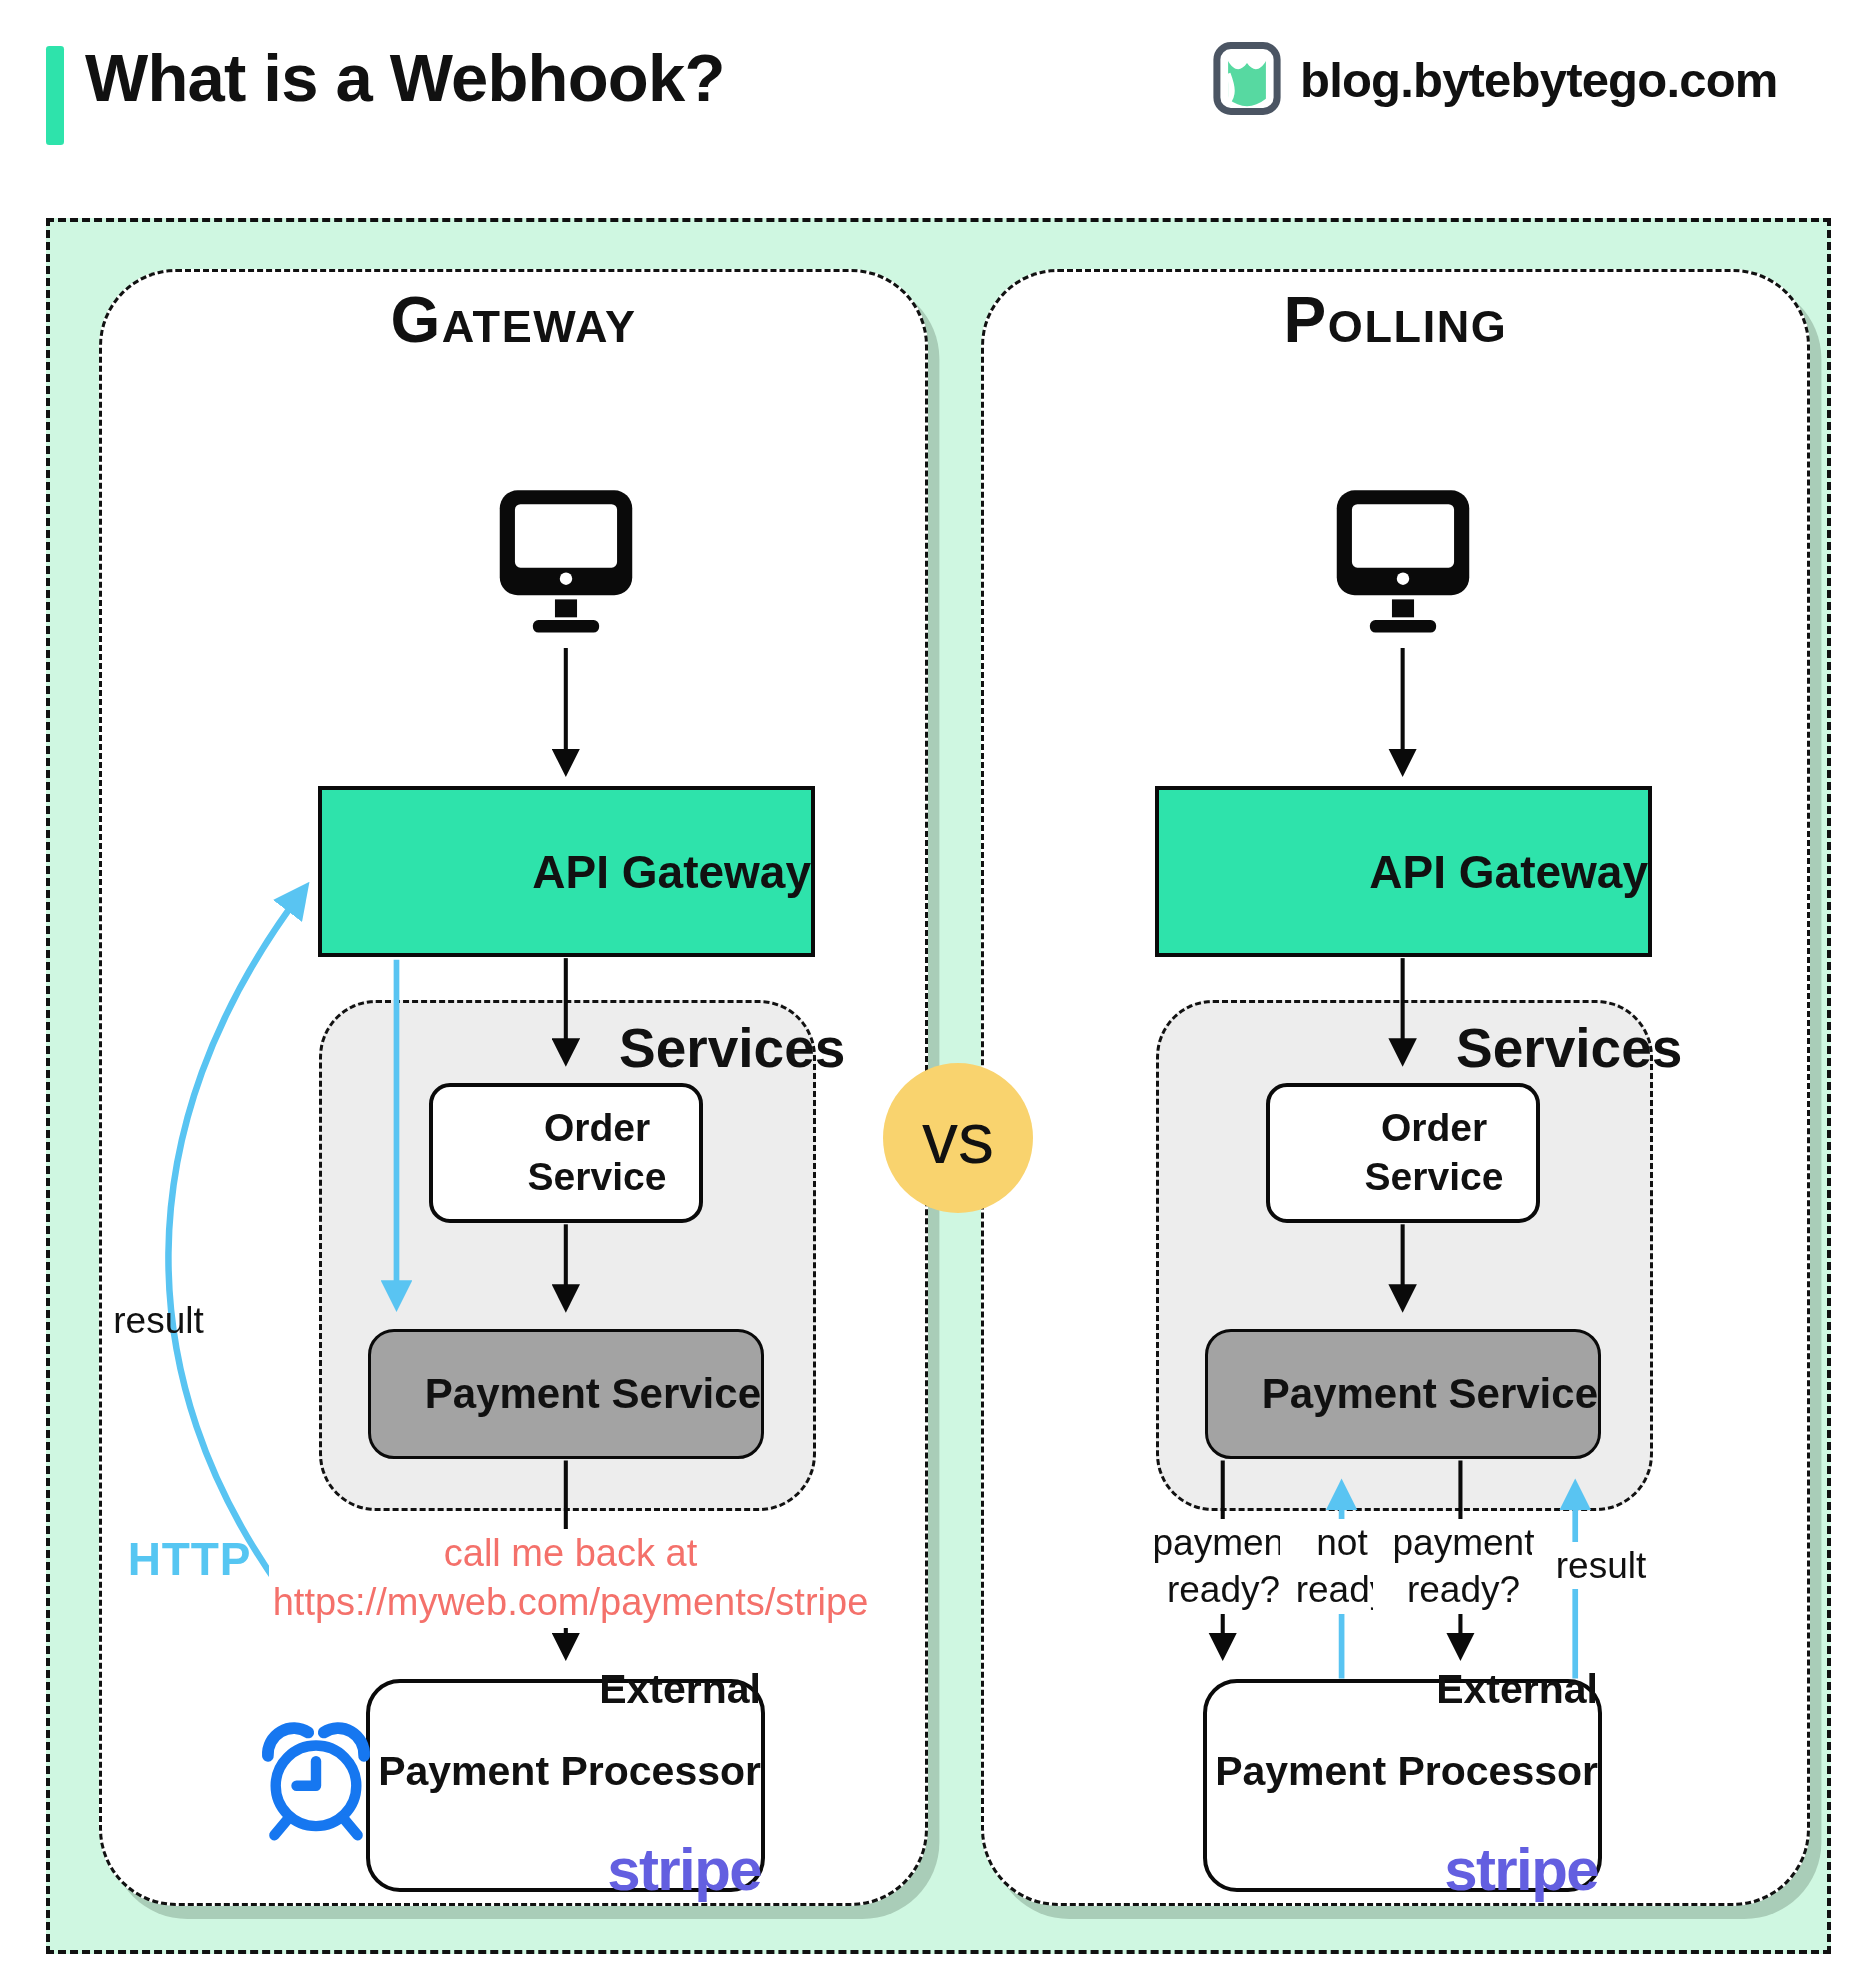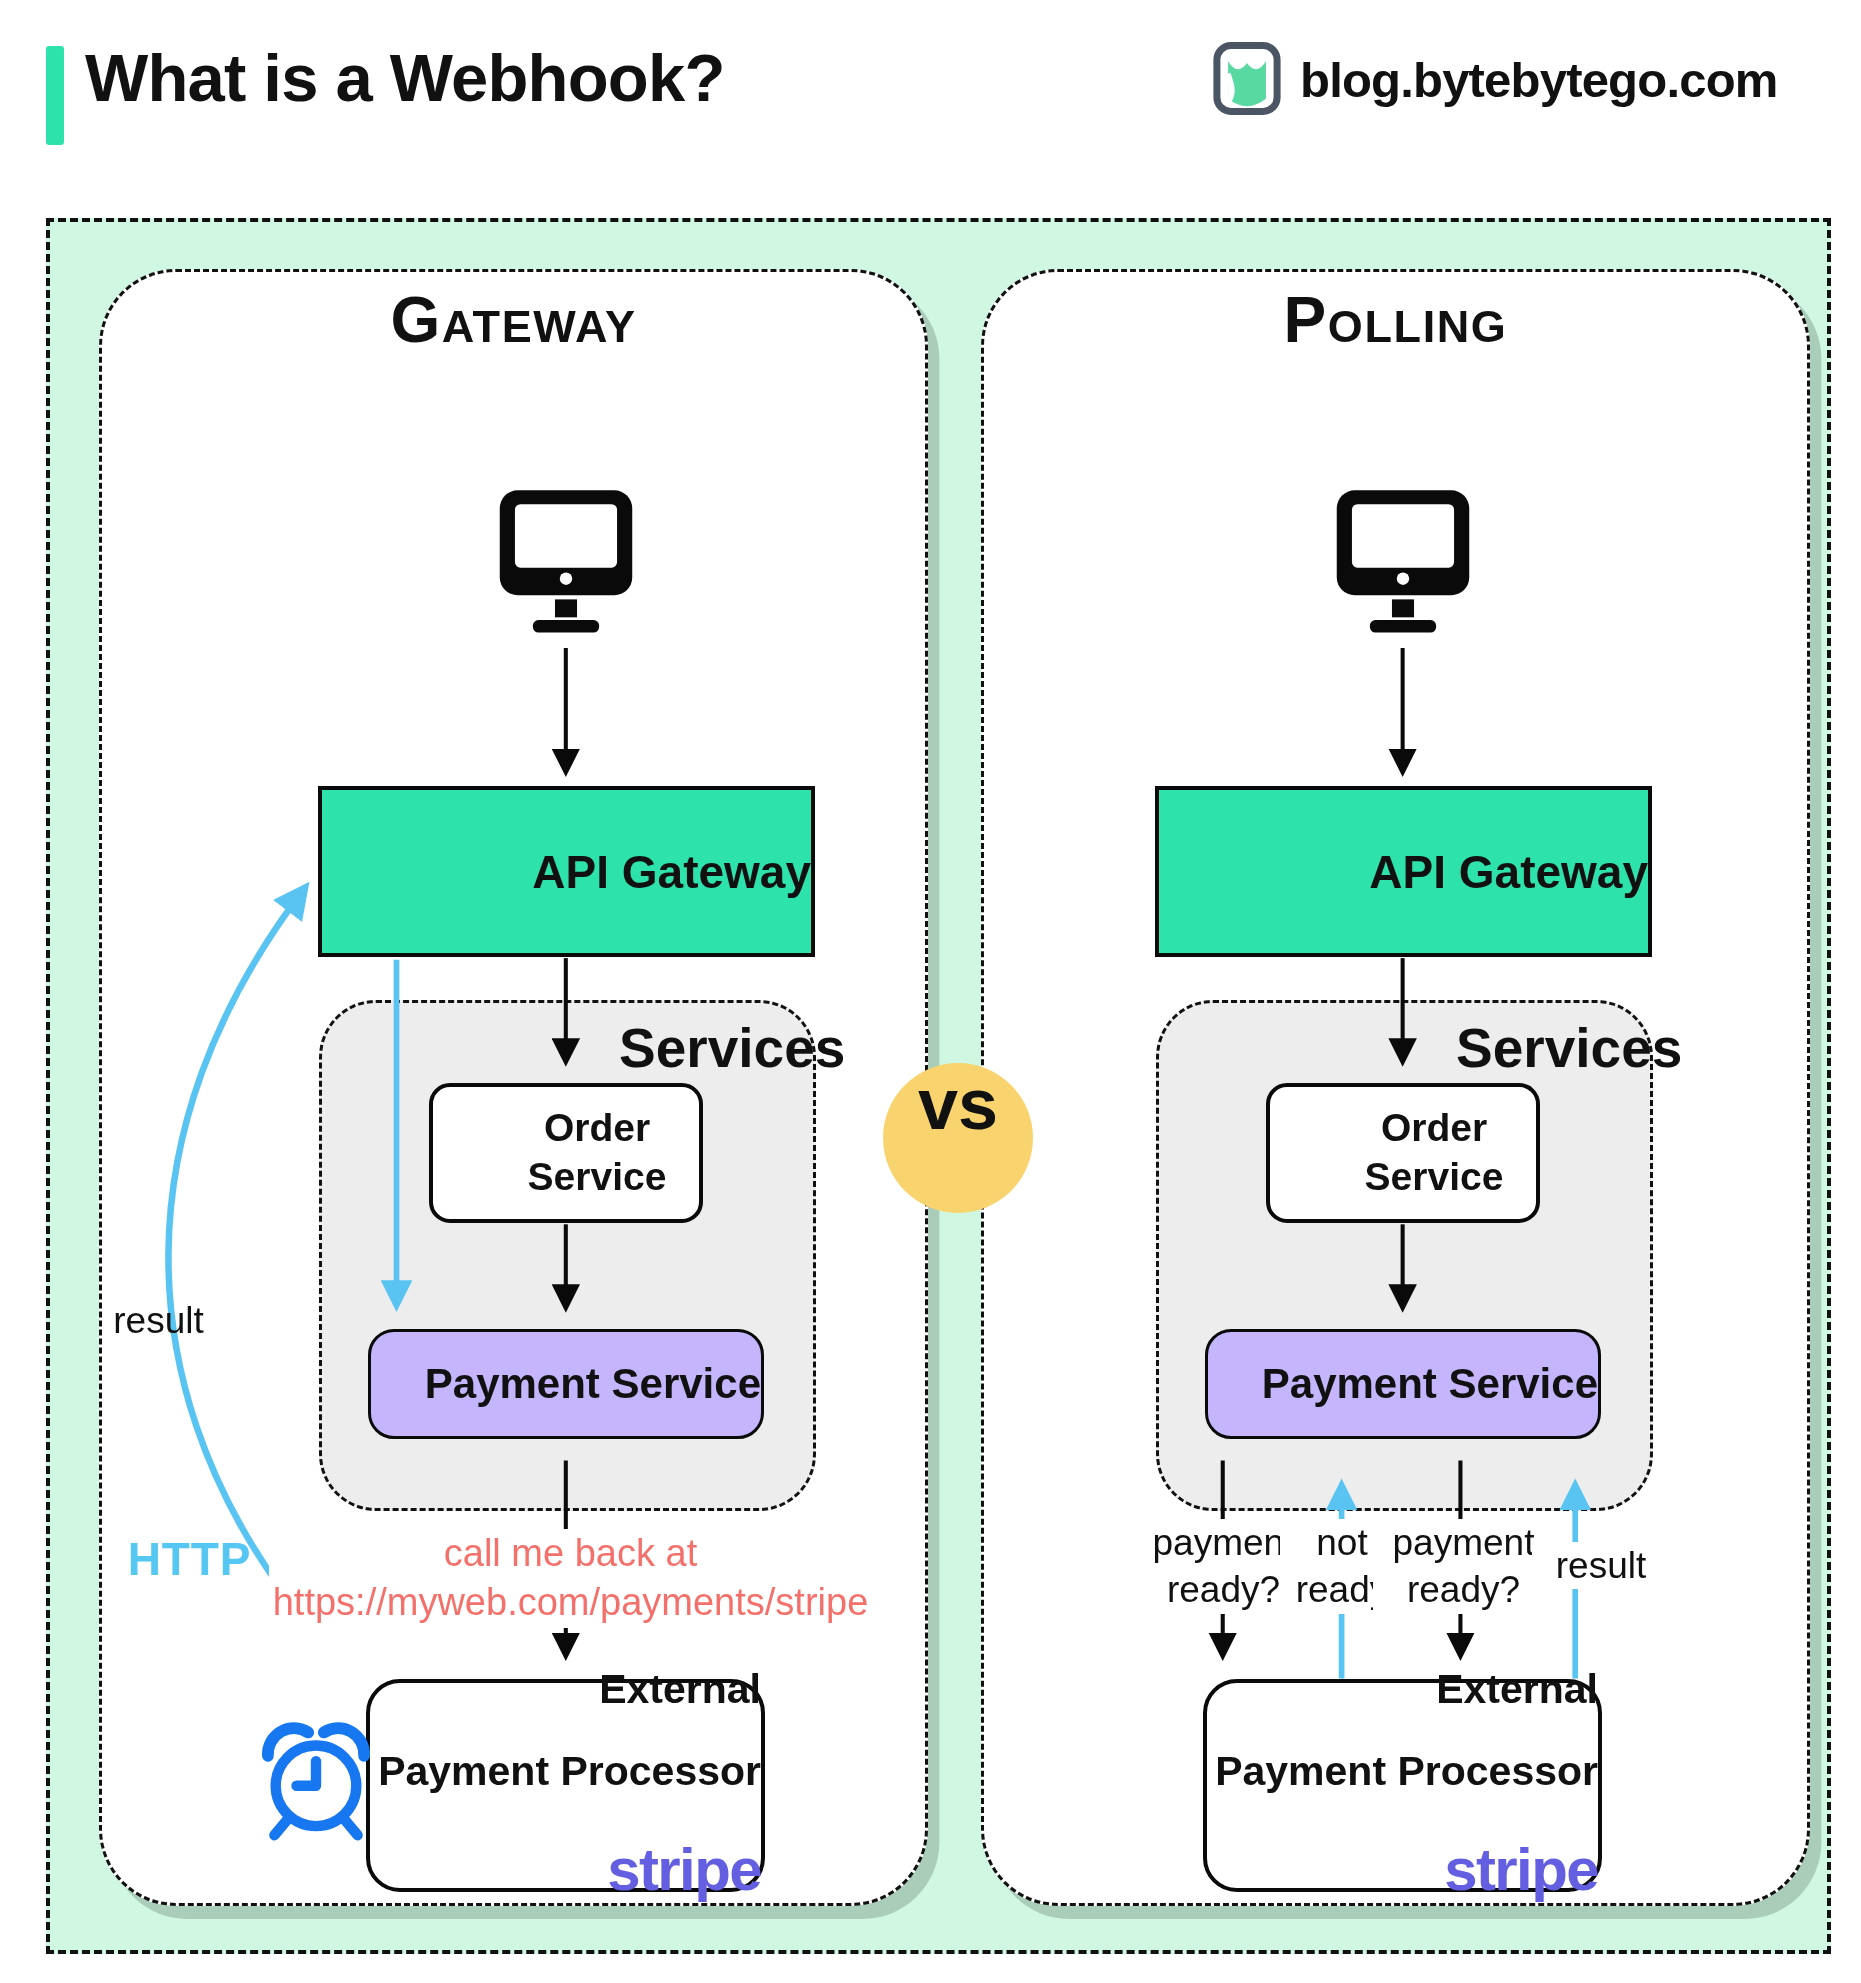--- a/index.html
+++ b/index.html
@@ -30,39 +30,39 @@
   .services{width:497px;height:511px;top:1000px;background:#ededed;border:3.3px dashed #111;border-radius:57px;box-sizing:border-box;}
   .services.left{left:319px;}
   .services.right{left:1156px;}
   .services-label{top:1016px;width:163px;text-align:right;font-size:55px;font-weight:700;}
   .services-label.left{left:619px;}
   .services-label.right{left:1456px;}
   .order{width:274px;height:140px;top:1083px;background:#ffffff;border:4.1px solid #0a0a0a;border-radius:21px;font-size:39px;line-height:1.25;}
   .order.left{left:429px;}
   .order.right{left:1266px;}
   .order span{max-width:204px;}
-  .payment{width:396px;height:110px;top:1329px;background:#c4b5fd;border:3.3px solid #0a0a0a;border-radius:26px;font-size:42px;}
+  .payment{width:396px;height:130px;top:1329px;background:#a3a3a3;border:3.3px solid #0a0a0a;border-radius:26px;font-size:42px;}
   .payment.left{left:368px;}
   .payment.right{left:1205px;}
   .external{width:399px;height:213px;top:1679px;background:#ffffff;border:4.1px solid #0a0a0a;border-radius:34px;font-size:41px;line-height:1.2;gap:33px;}
   .external.left{left:366px;}
   .external.right{left:1203px;}
   .stripe-word{font-size:60px;font-weight:800;color:#635fe0;letter-spacing:-1.6px;margin-top:4.9px;}
   
   .flabel{background:#ffffff;text-align:center;font-size:37px;line-height:1.28;color:#111;}
   .callback{left:269px;top:1529px;width:603px;font-size:38px;color:#f4716b;background:#ffffff;text-align:center;line-height:1.3;}
   .result-l{left:81px;top:1300px;width:155px;text-align:center;font-size:37px;}
   .http-l{left:112px;top:1532px;width:155px;text-align:center;font-size:46px;font-weight:800;color:#56c6f2;letter-spacing:0.8px;}
   .pr1{left:1133px;top:1519px;width:181px;}
   .nr{left:1280px;top:1519px;width:124px;}
   .pr2{left:1373px;top:1519px;width:181px;}
   .result-r{left:1532px;top:1542px;width:138px;}
   
   .vs-badge{left:883px;top:1063px;width:150px;height:150px;border-radius:50%;background:#f9d36e;
-            display:flex;align-items:flex-start;justify-content:center;font-size:72px;font-weight:700;z-index:9;}
+            display:flex;align-items:center;justify-content:center;font-size:72px;font-weight:400;z-index:9;}
   svg{display:block;}
   .z1{z-index:1}.z2{z-index:2}.z3{z-index:3}.z4{z-index:4}
 </style>
 </head>
 <body>
 
 <div id="stage">
 
   <div class="abs accent-bar"></div>
   <div class="abs page-title">What is a Webhook?</div>

